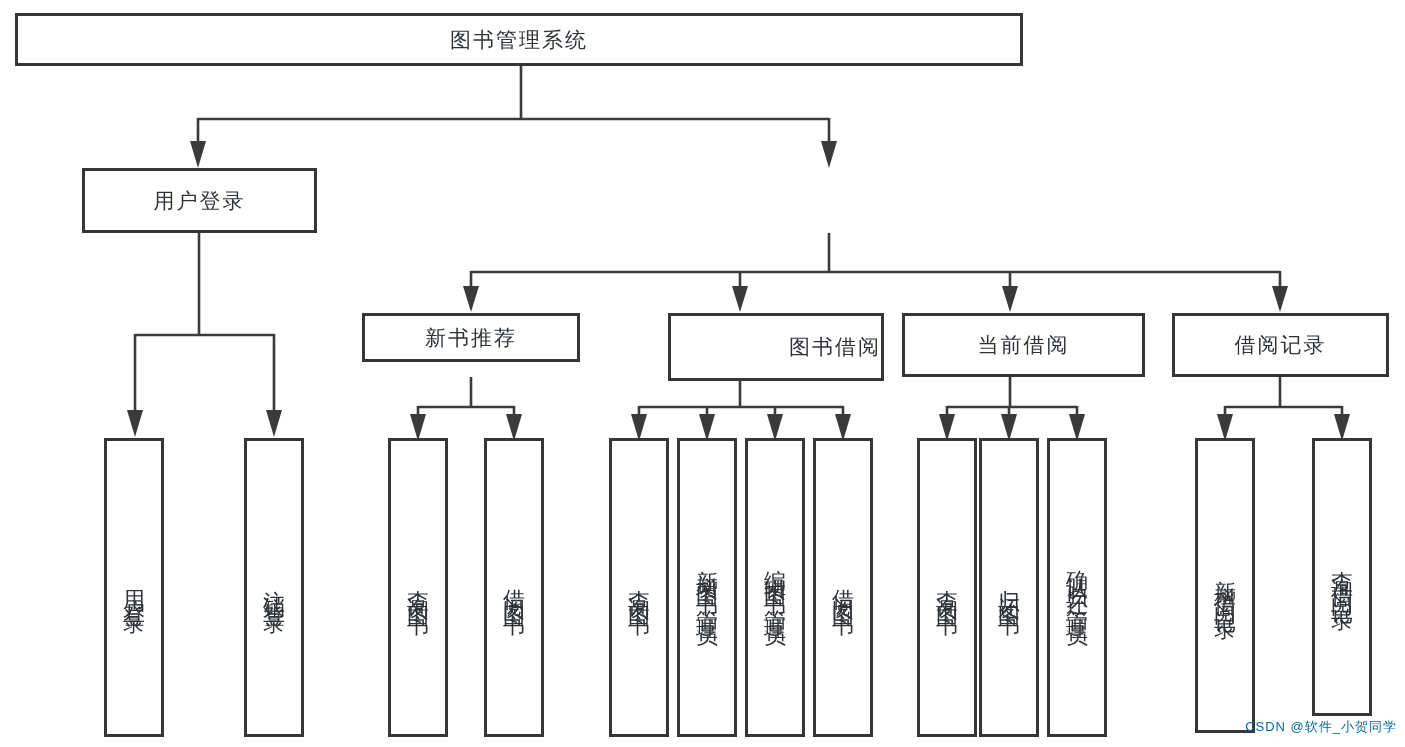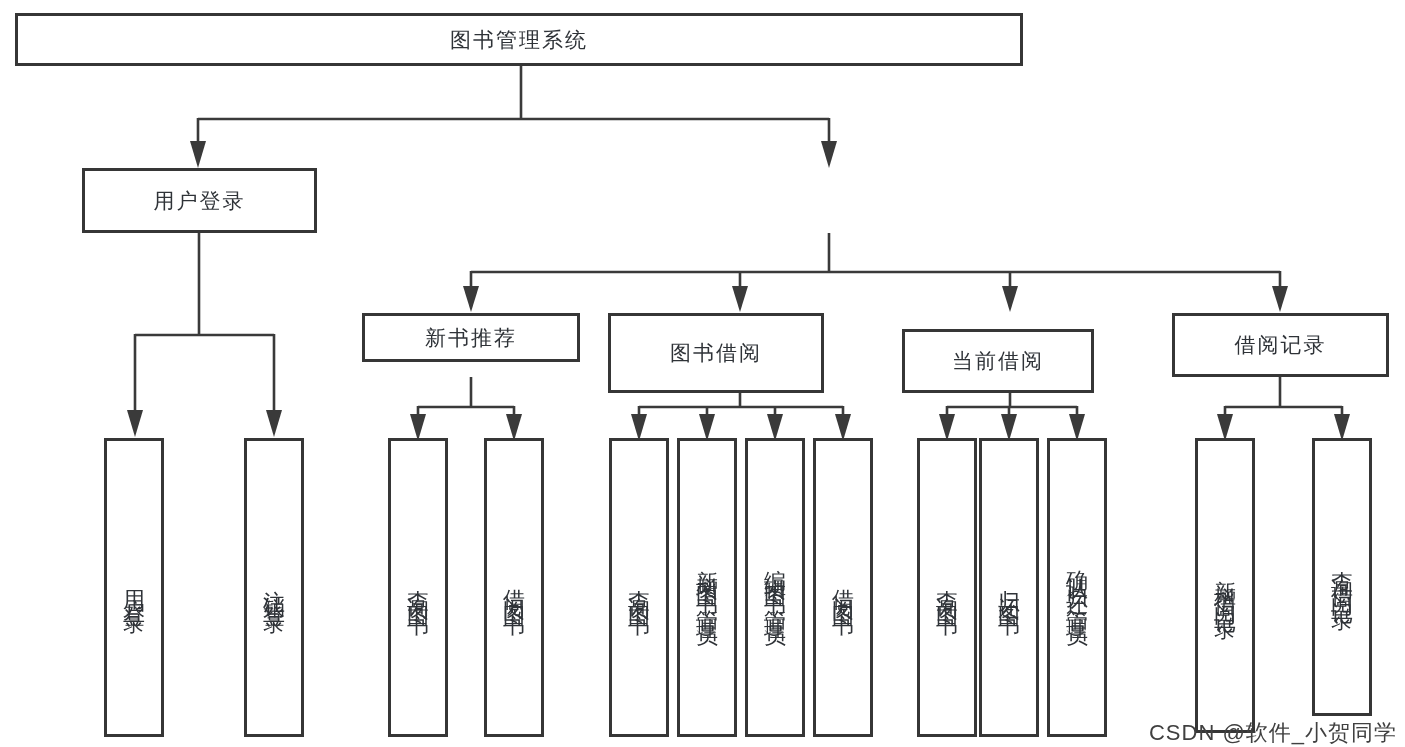--- a/index.html
+++ b/index.html
@@ -36,22 +36,22 @@
   .leaf .v-label {
     writing-mode: vertical-rl;
     text-orientation: mixed;
     font-size: 22px;
     line-height: 1.1;
     letter-spacing: 8px;
     white-space: nowrap;
   }
   .watermark {
     position: absolute;
-    color: #404040;
-    font-size: 22px;
+    color: #0369a1;
+    font-size: 13px;
     letter-spacing: 1px;
     white-space: nowrap;
   }
 </style>
 </head>
 <body>
 
 <div class="canvas">
 
   <svg class="connector-layer" width="1405" height="747" viewBox="0 0 1405 747" fill="none" xmlns="http://www.w3.org/2000/svg">
@@ -91,24 +91,24 @@
     <span class="h-label">图书管理系统</span>
   </div>
 
   <div class="node" style="left:82px; top:168px; width:235px; height:65px;">
     <span class="h-label">用户登录</span>
   </div>
 
   <div class="node" style="left:362px; top:313px; width:218px; height:49px;">
     <span class="h-label">新书推荐</span>
   </div>
-  <div class="node" style="left:608px; top:313px; width:216px; height:80px;">
+  <div class="node" style="left:668px; top:313px; width:216px; height:68px;justify-content:flex-end;">
     <span class="h-label">图书借阅</span>
   </div>
-  <div class="node" style="left:902px; top:313px; width:192px; height:64px;margin-top:16px;">
+  <div class="node" style="left:902px; top:313px; width:243px; height:64px;">
     <span class="h-label">当前借阅</span>
   </div>
   <div class="node" style="left:1172px; top:313px; width:217px; height:64px;">
     <span class="h-label">借阅记录</span>
   </div>
 
   <div class="node leaf" style="left:104px; top:438px; width:60px; height:299px;">
     <span class="v-label">用户登录</span>
   </div>
   <div class="node leaf" style="left:244px; top:438px; width:60px; height:299px;">

